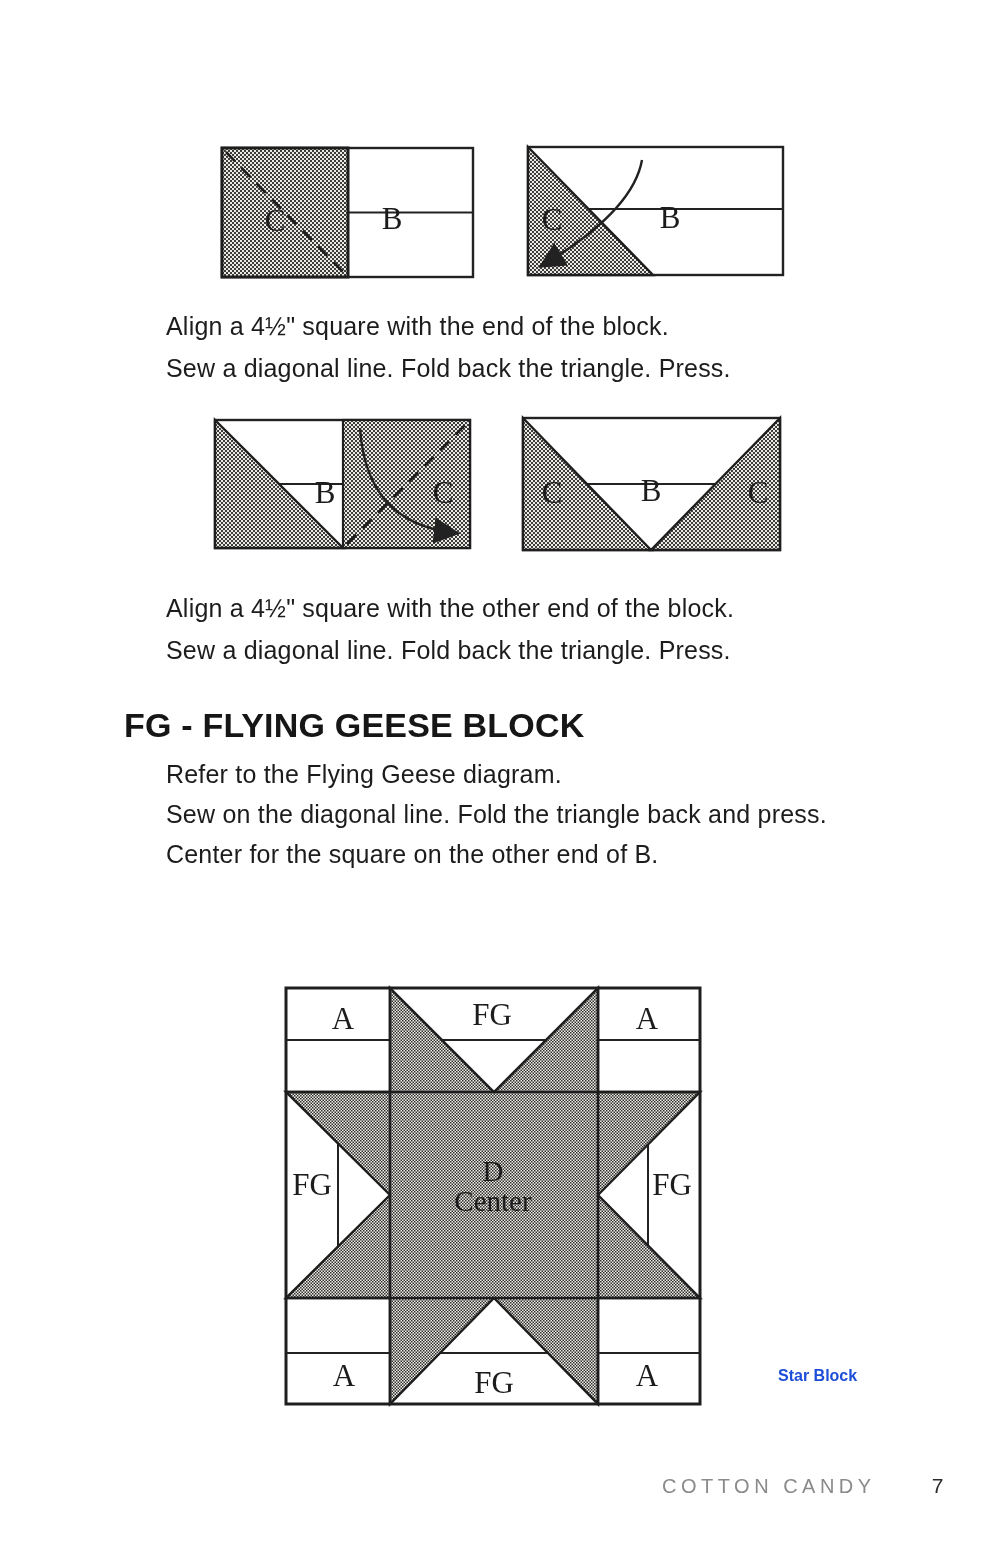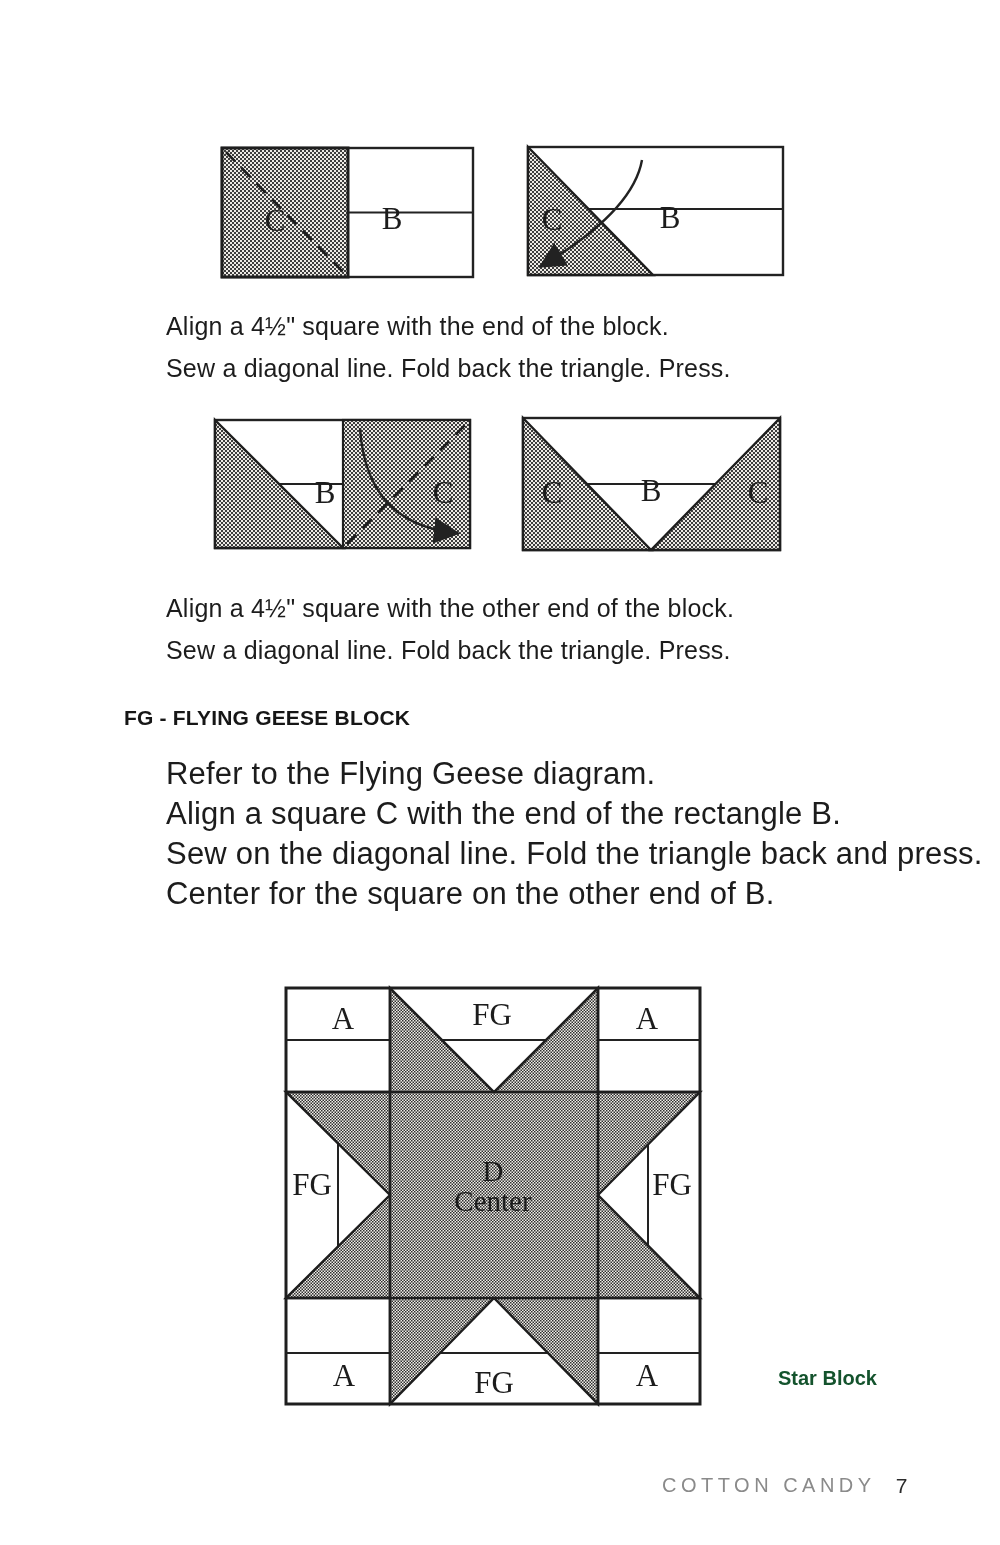--- a/index.html
+++ b/index.html
@@ -3,24 +3,24 @@
 <meta charset="utf-8">
 <style>
   html,body{margin:0;padding:0;background:#e9e9e9;}
   .page{
     position:relative;width:1000px;height:1545px;background:#ffffff;
     margin:0 auto;overflow:hidden;
     font-family:"Liberation Sans",sans-serif;color:#1f1f1f;
   }
   .abs{position:absolute;}
   .body-text{font-size:25px;line-height:42px;color:#1c1c1c;letter-spacing:0.2px;}
-  .steps-text{font-size:31px;line-height:40px;color:#1c1c1c;letter-spacing:0.2px;}
-  .heading{font-size:21px;font-weight:bold;color:#161616;letter-spacing:0.2px;}
-  .caption{font-size:20px;font-weight:bold;color:#14532d;}
-  .footer{display:flex;align-items:flex-start;}
+  .steps-text{font-size:25px;line-height:40px;color:#1c1c1c;letter-spacing:0.2px;}
+  .heading{font-size:34px;font-weight:bold;color:#161616;letter-spacing:0.2px;}
+  .caption{font-size:16px;font-weight:bold;color:#1d4ed8;}
+  .footer{display:flex;align-items:center;gap:36px;}
   .footer .book{font-size:20px;color:#8a8a8a;letter-spacing:4.5px;}
   .footer .pagenum{font-size:21px;color:#2b2b2b;margin-left:20px;letter-spacing:1px;}
   svg text{font-family:"Liberation Serif","DejaVu Serif",serif;fill:#1c1c1c;}
 </style>
 </head>
 <body>
 
 <div class="page">
 
   <svg class="abs" style="left:218px;top:144px;" width="260" height="140" viewBox="0 0 260 140">
@@ -103,21 +103,20 @@
 
   <div class="abs body-text" style="left:166px;top:587px;">
     <div>Align a 4½" square with the other end of the block.</div>
     <div>Sew a diagonal line. Fold back the triangle. Press.</div>
   </div>
 
   <div class="abs heading" style="left:124px;top:706px;">FG - FLYING GEESE BLOCK</div>
 
   <div class="abs steps-text" style="left:166px;top:754px;">
     <div>Refer to the Flying Geese diagram.</div>
-    <div>Align a square C with the end of the rectangle B.</div>
     <div>Sew on the diagonal line. Fold the triangle back and press.</div>
     <div>Center for the square on the other end of B.</div>
   </div>
 
   <svg class="abs" style="left:282px;top:984px;" width="424" height="426" viewBox="0 0 424 426">
     <defs>
       <pattern id="pat-star" width="3" height="3" patternUnits="userSpaceOnUse">
         <rect width="3" height="3" fill="#f0eee9"></rect>
         <rect width="1.5" height="1.5" fill="#2e2e2e"></rect>
         <rect x="1.5" y="1.5" width="1.5" height="1.5" fill="#2e2e2e"></rect>

